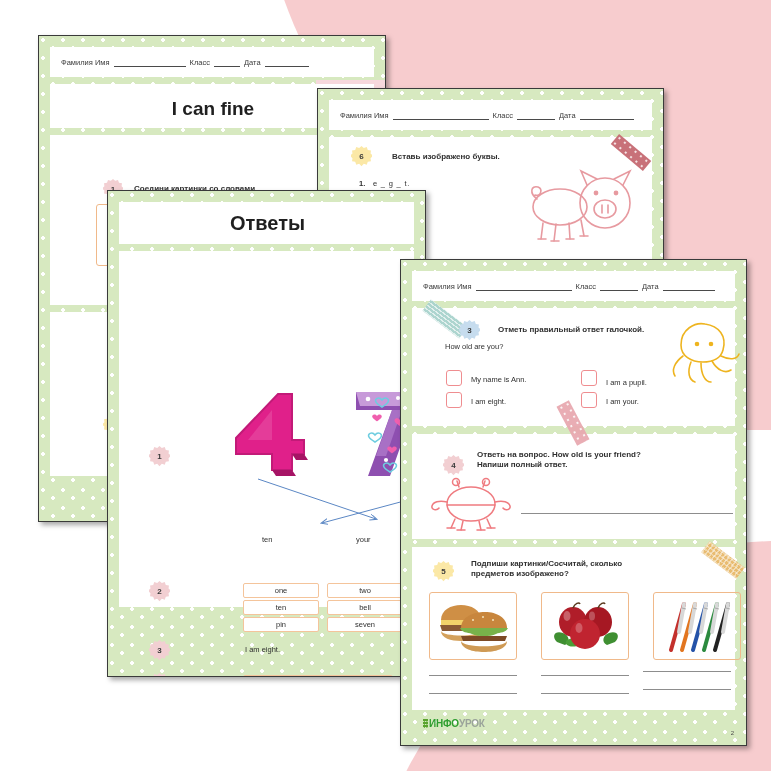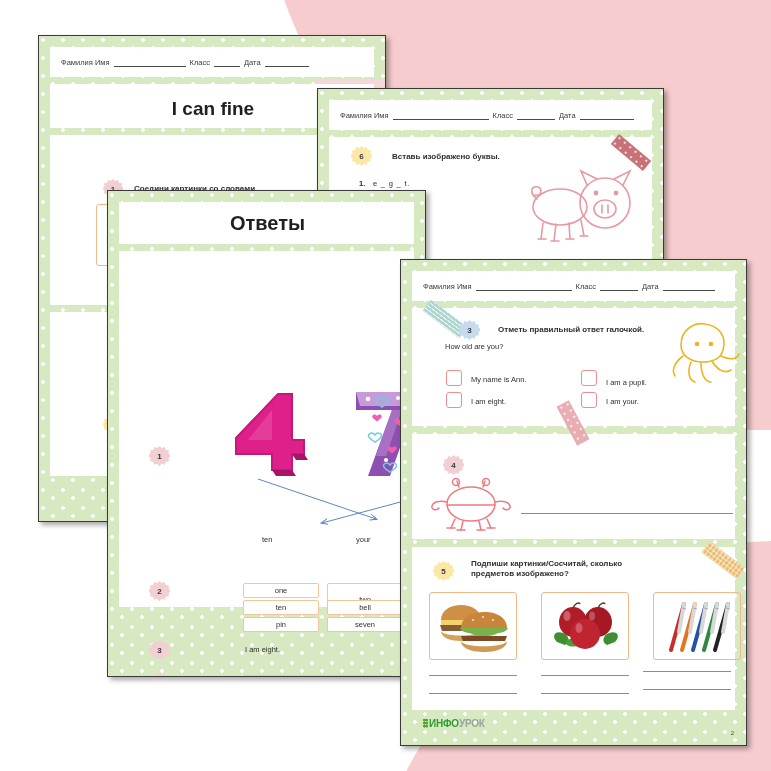--- a/index.html
+++ b/index.html
@@ -305,21 +305,21 @@
         <path d="M10 8 L128 48"></path>
         <path d="M186 22 L74 52"></path>
       </g>
     </svg>
 
     <div class="body-text" style="left:154px;top:344px;">ten</div>
     <div class="body-text" style="left:248px;top:344px;">your</div>
 
     <div class="badge pink" style="left:41px;top:390px;width:21px;height:21px;">2</div>
     <div class="wordbox" style="left:135px;top:392px;width:76px;height:15px;">one</div>
-    <div class="wordbox" style="left:219px;top:392px;width:76px;height:32px;">two</div>
+    <div class="wordbox" style="left:219px;top:392px;width:76px;height:15px;">two</div>
     <div class="wordbox" style="left:135px;top:409px;width:76px;height:15px;">ten</div>
     <div class="wordbox" style="left:219px;top:409px;width:76px;height:15px;">bell</div>
     <div class="wordbox" style="left:135px;top:426px;width:76px;height:15px;">pin</div>
     <div class="wordbox" style="left:219px;top:426px;width:76px;height:15px;">seven</div>
 
     <div class="badge pink" style="left:41px;top:449px;width:21px;height:21px;">3</div>
     <div class="body-text" style="left:137px;top:454px;">I am eight.</div>
 
     <div class="badge pink" style="left:41px;top:482px;width:21px;height:21px;">4</div>
     <div class="wordbox" style="left:135px;top:484px;width:150px;height:17px;">My friend is eight (nine, ten).</div>
@@ -363,20 +363,24 @@
         <path d="M22 44 C18 54, 20 62, 26 64"></path>
         <path d="M32 45 C32 56, 36 64, 42 64"></path>
         <path d="M43 43 C48 52, 56 56, 62 52"></path>
         <path d="M52 38 C60 42, 68 42, 70 36"></path>
       </g>
     </svg>
 
     <div class="panel" style="left:11px;top:174px;right:11px;height:105px;"></div>
     <div class="tape pinkdot" style="left:150px;top:156px;width:44px;height:14px;transform:rotate(62deg);"></div>
     <div class="badge pink" style="left:42px;top:195px;width:21px;height:21px;">4</div>
+    <div class="q-text" style="left:76px;top:190px;">
+      <div>Ответь на вопрос. How old is your friend?</div>
+      <div>Напиши полный ответ.</div>
+    </div>
 
     <svg style="position:absolute;left:28px;top:218px;" width="84" height="54" viewBox="0 0 84 54">
       <g fill="none" stroke="#ef7b80" stroke-width="1.5" stroke-linecap="round">
         <ellipse cx="42" cy="26" rx="24" ry="17"></ellipse>
         <path d="M18 27 L66 27"></path>
         <path d="M30 9 L28 3 M54 9 L56 3"></path>
         <circle cx="27" cy="4" r="3.5"></circle>
           <circle cx="57" cy="4" r="3.5"></circle>
         <path d="M18 24 C10 22, 4 24, 3 28 C2 32, 8 33, 10 30"></path>
         <path d="M66 24 C74 22, 80 24, 81 28 C82 32, 76 33, 74 30"></path>

